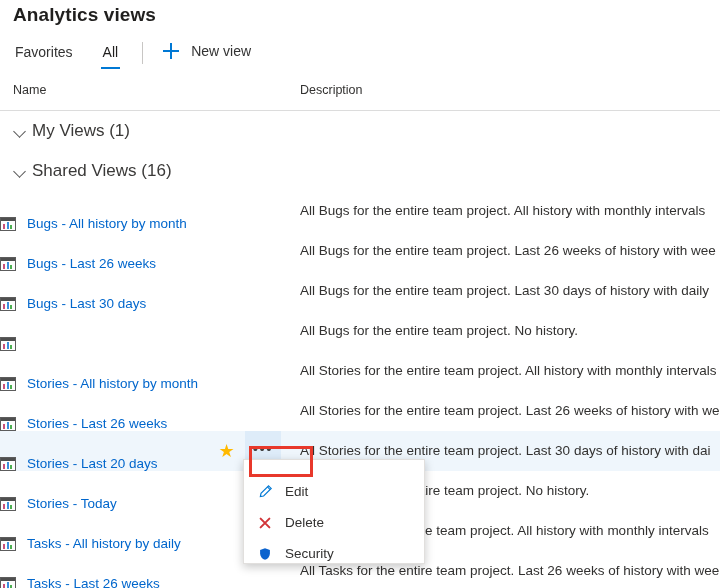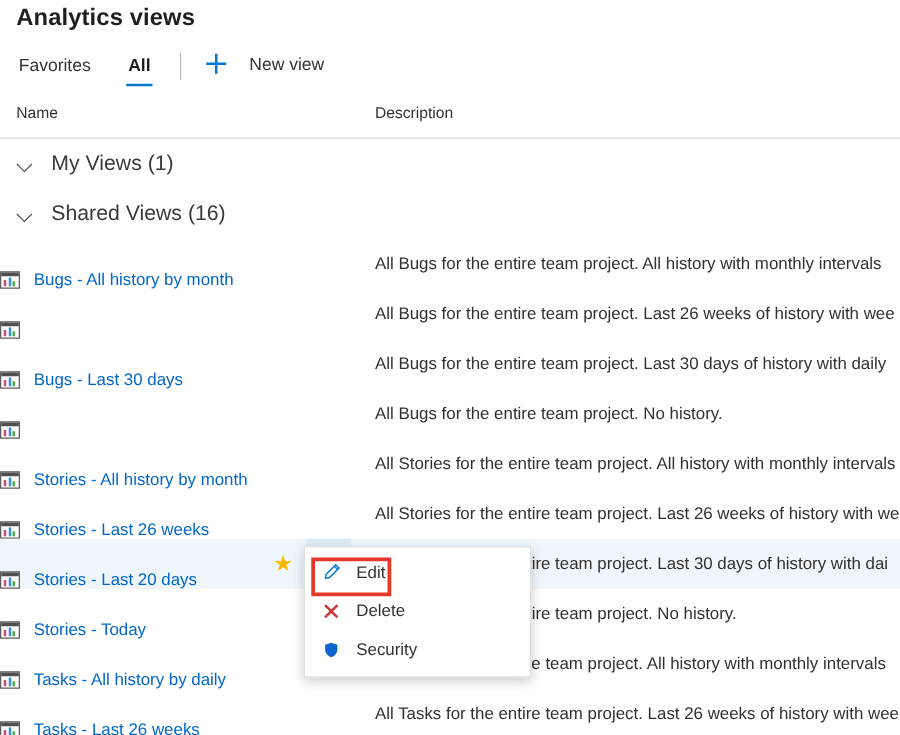--- a/index.html
+++ b/index.html
@@ -42,21 +42,21 @@
     position: relative;
     padding: 2px 2px 9px 2px;
     margin-right: 26px;
     font-size: 14px;
     color: #333333;
     white-space: nowrap;
     cursor: pointer;
   }
   .tab:first-child { margin-left: 13px; }
   .tab.active {
-    font-weight: bold;
+    font-weight: normal;
     color: #201f1e;
   }
   .tab.active::after {
     content: "";
     position: absolute;
     left: 0;
     right: 0;
     bottom: 0;
     height: 2px;
     background: #0078d4;
@@ -64,21 +64,21 @@
   .tab-divider {
     width: 1px;
     height: 22px;
     background: #c8c6c4;
     margin: 0 20px 0 -4px;
     align-self: flex-start;
   }
   .newview {
     display: flex;
     align-items: center;
-    gap: 18px;
+    gap: 12px;
     font-size: 14px;
     color: #333333;
     cursor: pointer;
     padding-top: 1px;
     white-space: nowrap;
   }
   .plus-icon {
     display: inline-block;
     position: relative;
     width: 16px;
@@ -122,21 +122,21 @@
     top: 111px;
     width: 720px;
     height: 477px;
     overflow: hidden;
   }
   .group-head {
     display: flex;
     align-items: center;
     height: 40px;
     padding-left: 13px;
-    gap: 13px;
+    gap: 4px;
     cursor: pointer;
   }
   .chevron {
     width: 15px;
     height: 15px;
     flex: 0 0 auto;
     position: relative;
   }
   .chevron::before {
     content: "";
@@ -244,28 +244,28 @@
     color: #444;
     letter-spacing: 1.5px;
     line-height: 8px;
     padding-bottom: 4px;
   }
 
   
   .ctx-menu {
     position: absolute;
     left: 243px;
-    top: 437px;
+    top: 459px;
     width: 182px;
     height: 105px;
     background: #ffffff;
     border: 1px solid #e1dfdd;
     box-shadow: 0 3px 9px rgba(0,0,0,0.22);
     box-sizing: border-box;
-    padding: 4px 0;
+    padding: 16px 0;
     z-index: 20;
   }
   .ctx-item {
     display: flex;
     align-items: center;
     height: 31px;
     padding-left: 13px;
     gap: 12px;
     font-size: 13.5px;
     color: #323130;
@@ -336,20 +336,21 @@
   </div>
 
   <div class="row">
     <span class="view-icon">
       <span class="frame"></span>
         <span class="topbar"></span>
       <span class="b b1"></span>
         <span class="b b2"></span>
         <span class="b b3"></span>
     </span>
+    <span class="row-name">Bugs - Last 26 weeks</span>
     <span class="row-desc">All Bugs for the entire team project. Last 26 weeks of history with wee</span>
   </div>
 
   <div class="row">
     <span class="view-icon">
       <span class="frame"></span>
         <span class="topbar"></span>
       <span class="b b1"></span>
         <span class="b b2"></span>
         <span class="b b3"></span>

